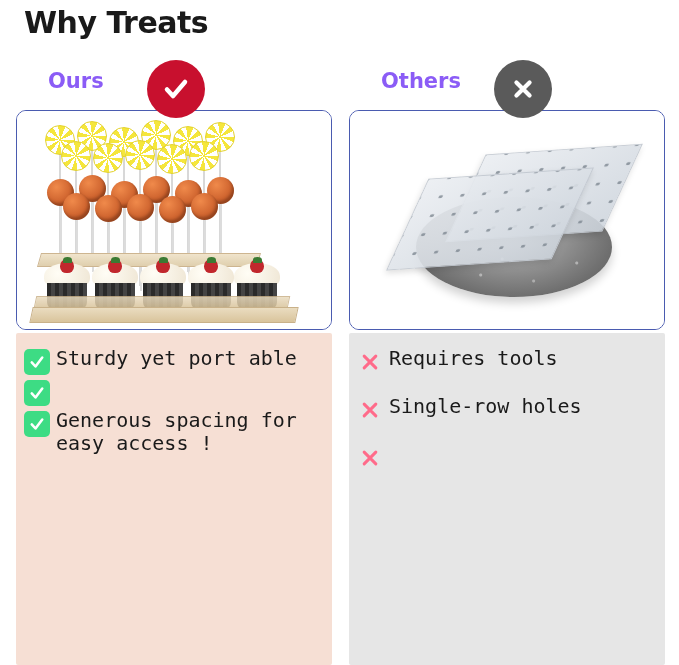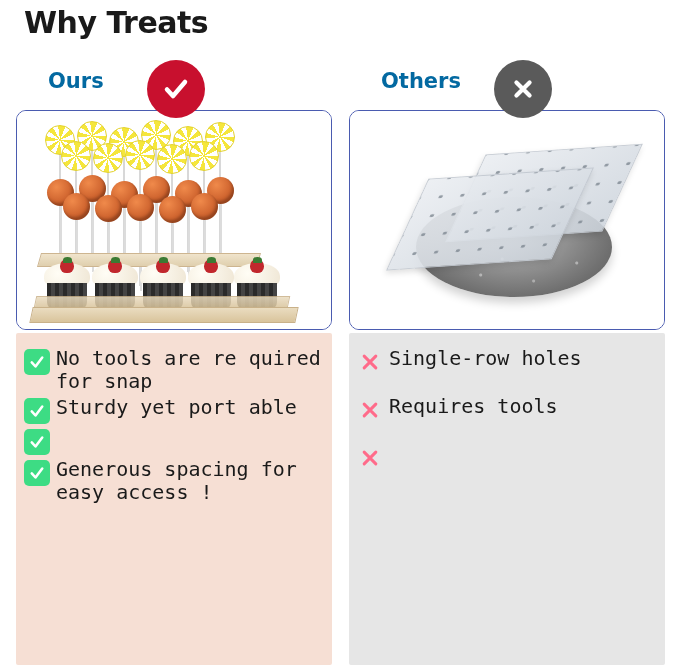--- a/index.html
+++ b/index.html
@@ -34,21 +34,21 @@
     top:0;
     width:330px;
   }
   .col-left{left:8px;}
   .col-right{left:341px;}
 
   .col-title{
     font-family:"DejaVu Sans", sans-serif;
     font-weight:bold;
     font-size:21px;
-    color:#0369a1;
+    color:#8b5cf6;
     position:absolute;
     top:21px;
     left:40px;
   }
 
   
   .badge{
     position:absolute;
     top:12px;
     width:58px;height:58px;
@@ -325,28 +325,20 @@
     </div>
 
     <div class="panel panel-left">
       <ul class="list list-left">
         <li>
           <span class="mark mark-check">
             <svg width="18" height="18" viewBox="0 0 24 24" aria-hidden="true">
                 <path d="M5 12.5 L10 18 L19 6" fill="none" stroke="#fff" stroke-width="3.4" stroke-linecap="round" stroke-linejoin="round"></path>
               </svg>
           </span>
-          <span class="li-text">No tools are re quired for snap</span>
-        </li>
-        <li>
-          <span class="mark mark-check">
-            <svg width="18" height="18" viewBox="0 0 24 24" aria-hidden="true">
-                <path d="M5 12.5 L10 18 L19 6" fill="none" stroke="#fff" stroke-width="3.4" stroke-linecap="round" stroke-linejoin="round"></path>
-              </svg>
-          </span>
           <span class="li-text">Sturdy yet port able</span>
         </li>
         <li>
           <span class="mark mark-check">
             <svg width="18" height="18" viewBox="0 0 24 24" aria-hidden="true">
                 <path d="M5 12.5 L10 18 L19 6" fill="none" stroke="#fff" stroke-width="3.4" stroke-linecap="round" stroke-linejoin="round"></path>
               </svg>
           </span>
         </li>
         <li>
@@ -384,29 +376,29 @@
     </div>
 
     <div class="panel panel-right">
       <ul class="list list-right">
         <li>
           <span class="mark">
             <svg width="20" height="20" viewBox="0 0 24 24" aria-hidden="true">
                 <path d="M5 5 L19 19 M19 5 L5 19" fill="none" stroke="#ff6b8a" stroke-width="3.6" stroke-linecap="round"></path>
               </svg>
           </span>
-          <span class="li-text">Single-row holes</span>
+          <span class="li-text">Requires tools</span>
         </li>
         <li>
           <span class="mark">
             <svg width="20" height="20" viewBox="0 0 24 24" aria-hidden="true">
                 <path d="M5 5 L19 19 M19 5 L5 19" fill="none" stroke="#ff6b8a" stroke-width="3.6" stroke-linecap="round"></path>
               </svg>
           </span>
-          <span class="li-text">Requires tools</span>
+          <span class="li-text">Single-row holes</span>
         </li>
         <li>
           <span class="mark">
             <svg width="20" height="20" viewBox="0 0 24 24" aria-hidden="true">
                 <path d="M5 5 L19 19 M19 5 L5 19" fill="none" stroke="#ff6b8a" stroke-width="3.6" stroke-linecap="round"></path>
               </svg>
           </span>
         </li>
       </ul>
     </div>

